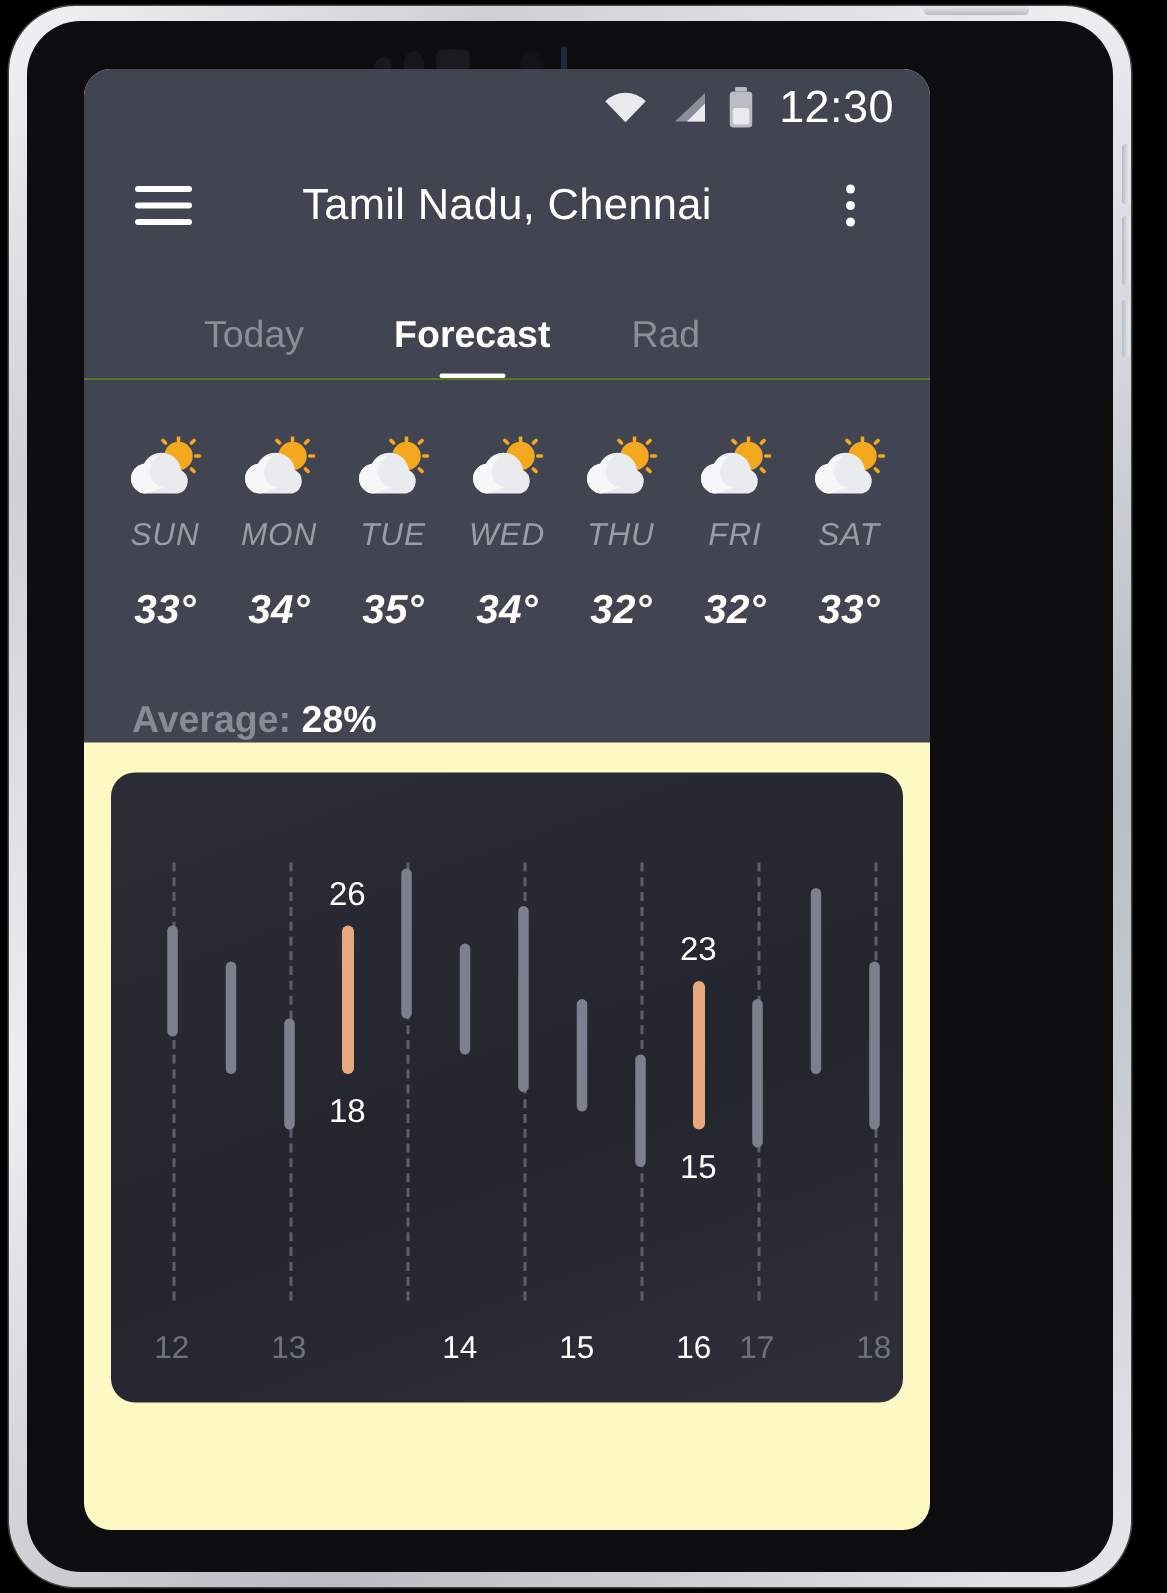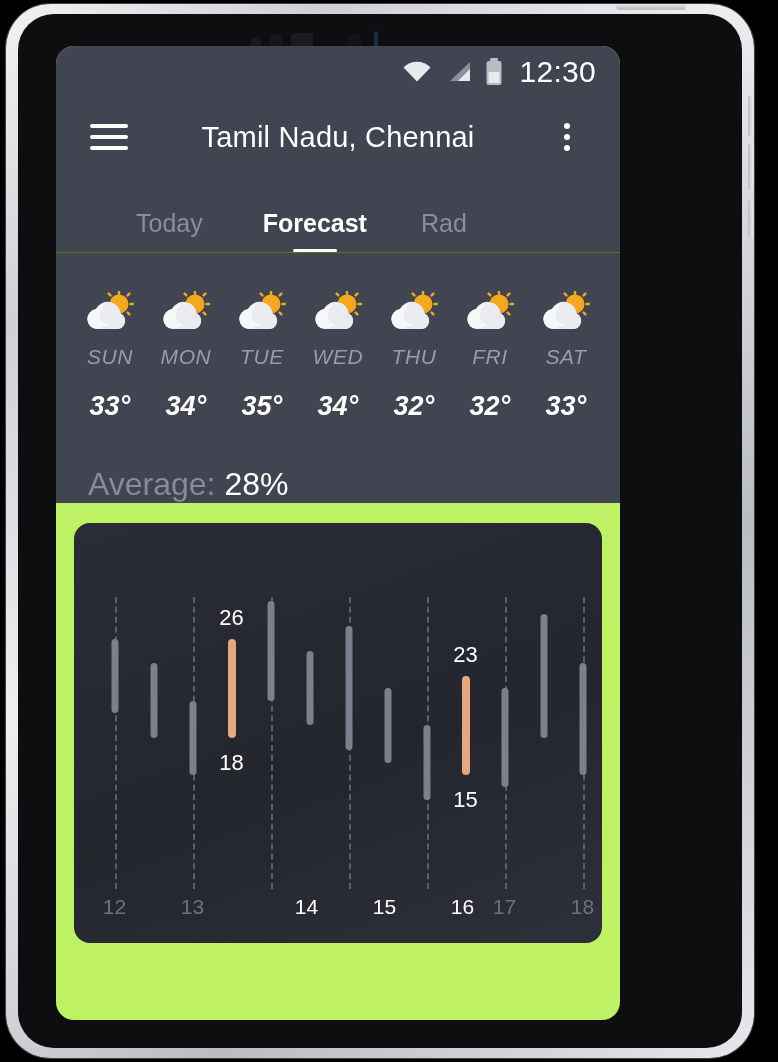--- a/index.html
+++ b/index.html
@@ -35,21 +35,21 @@
     border-radius: 36px;
     background: #0e0e10;
   }
   #screen {
     position: absolute;
     left: 38px;
     top: 32px;
     width: 564px;
     height: 974px;
     border-radius: 18px;
-    background: #bef264;
+    background: #fef9c3;
     overflow: hidden;
   }
   
   .side-button {
     position: absolute;
     right: 1px;
     width: 5px;
     border-radius: 2px;
     background: linear-gradient(90deg, #b8bbc0, #e9ebee);
   }
@@ -216,38 +216,38 @@
     margin-top: 22px;
     font-size: 27px;
     font-weight: bold;
     color: #ffffff;
   }
 
   
   #average-row {
     padding: 44px 0 0 32px;
     background: #414451;
-    font-size: 32px;
-    font-weight: normal;
+    font-size: 25px;
+    font-weight: bold;
   }
   #average-label { color: #888b96; }
   #average-value { color: #ffffff; }
 
   
   #chart-card {
     margin: 20px 18px 0 18px;
     height: 420px;
     border-radius: 16px;
     background: linear-gradient(160deg, #2a2d36 0%, #24262e 55%, #2d303a 100%);
     position: relative;
     overflow: hidden;
   }
   #chart-plot {
     position: absolute;
-    left: 0; top: 14px; right: 0;
+    left: 0; top: 0; right: 0;
     height: 360px;
   }
   .gridline {
     position: absolute;
     top: 60px;
     width: 0;
     border-left: 2px dashed #5c5f6b;
     height: 292px;
   }
   .bar {

